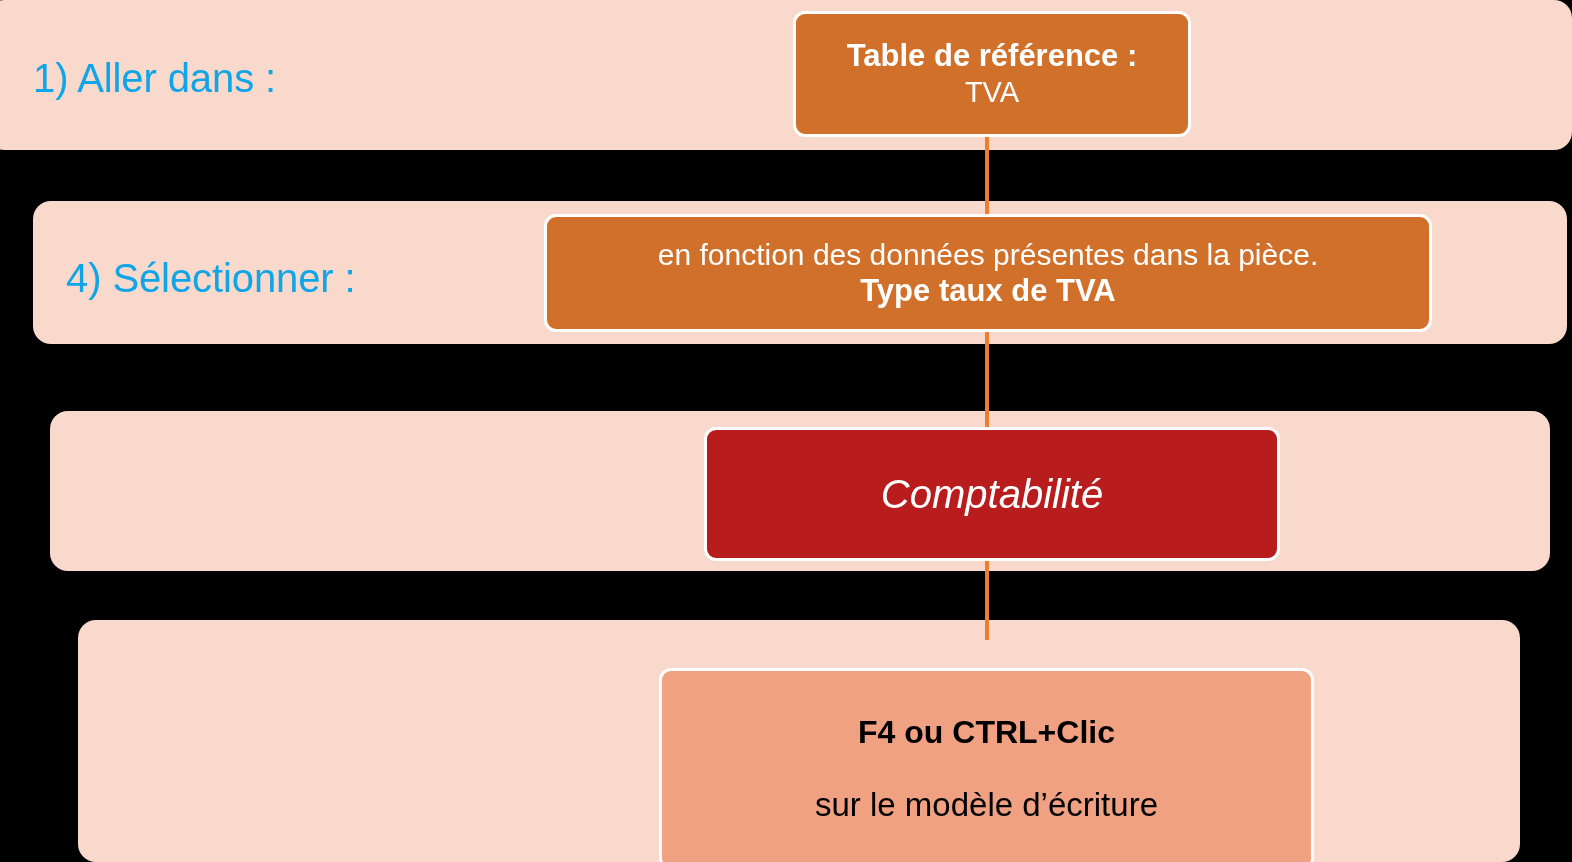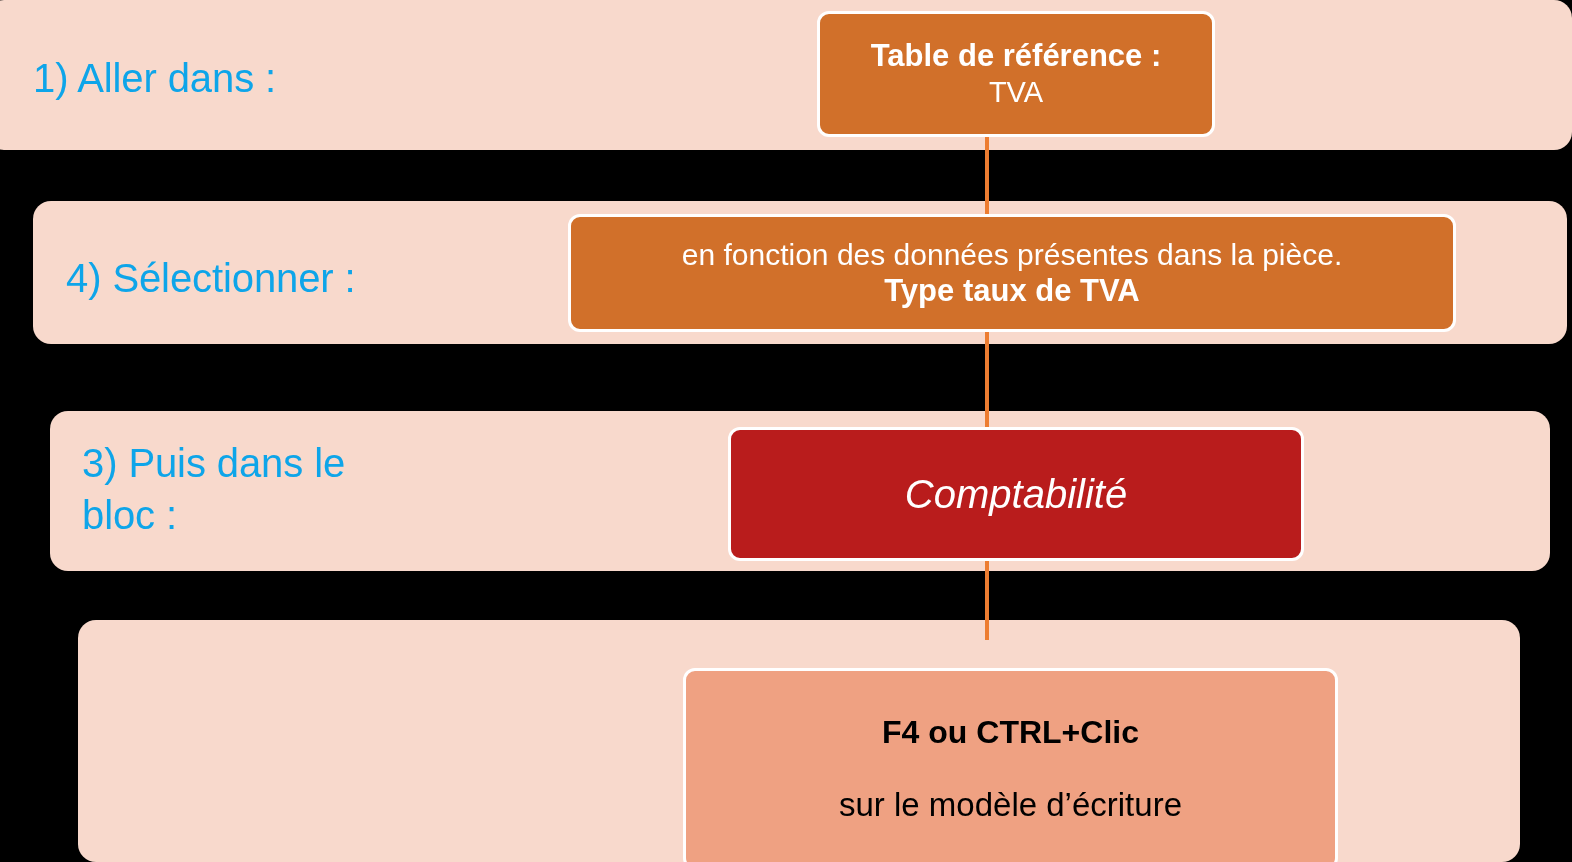--- a/index.html
+++ b/index.html
@@ -67,21 +67,20 @@
     box-sizing: border-box;
     border: 3px solid #FFFFFF;
     border-radius: 12px;
     display: flex;
     flex-direction: column;
     align-items: center;
     justify-content: center;
     text-align: center;
     z-index: 2;
     padding: 4px 14px;
-    margin-left: 24px;
   }
   .node.dark   { background: #D1702A; }
   .node.mid    { background: #b91c1c; }
   .node.light  { background: #EFA182; }
 
   #node-1 { left: 793px; top: 11px;  width: 398px; height: 126px; }
   #node-2 { left: 544px; top: 214px; width: 888px; height: 118px; }
   #node-3 { left: 704px; top: 427px; width: 576px; height: 134px; }
   #node-4 { left: 659px; top: 668px; width: 655px; height: 202px; }
 
@@ -121,21 +120,20 @@
   <div class="step-label" id="step-label-2">4) Sélectionner :</div>
 
   <div class="node dark" id="node-2">
     <span class="node-line t-white" id="node-2-sub">en fonction des données présentes dans la pièce.</span>
     <span class="node-line t-white t-bold" id="node-2-title">Type taux de TVA</span>
   </div>
 
   <div class="connector" id="connector-2-3"></div>
 
   <div class="band" id="band-3"></div>
-  <div class="step-label" id="step-label-3" style="width: 300px;">3) Puis dans le bloc :</div>
 
   <div class="node mid" id="node-3">
     <span class="node-line t-white t-italic" id="node-3-title">Comptabilité</span>
   </div>
 
   <div class="connector" id="connector-3-4"></div>
 
   <div class="band" id="band-4"></div>
 
   <div class="node light" id="node-4">

